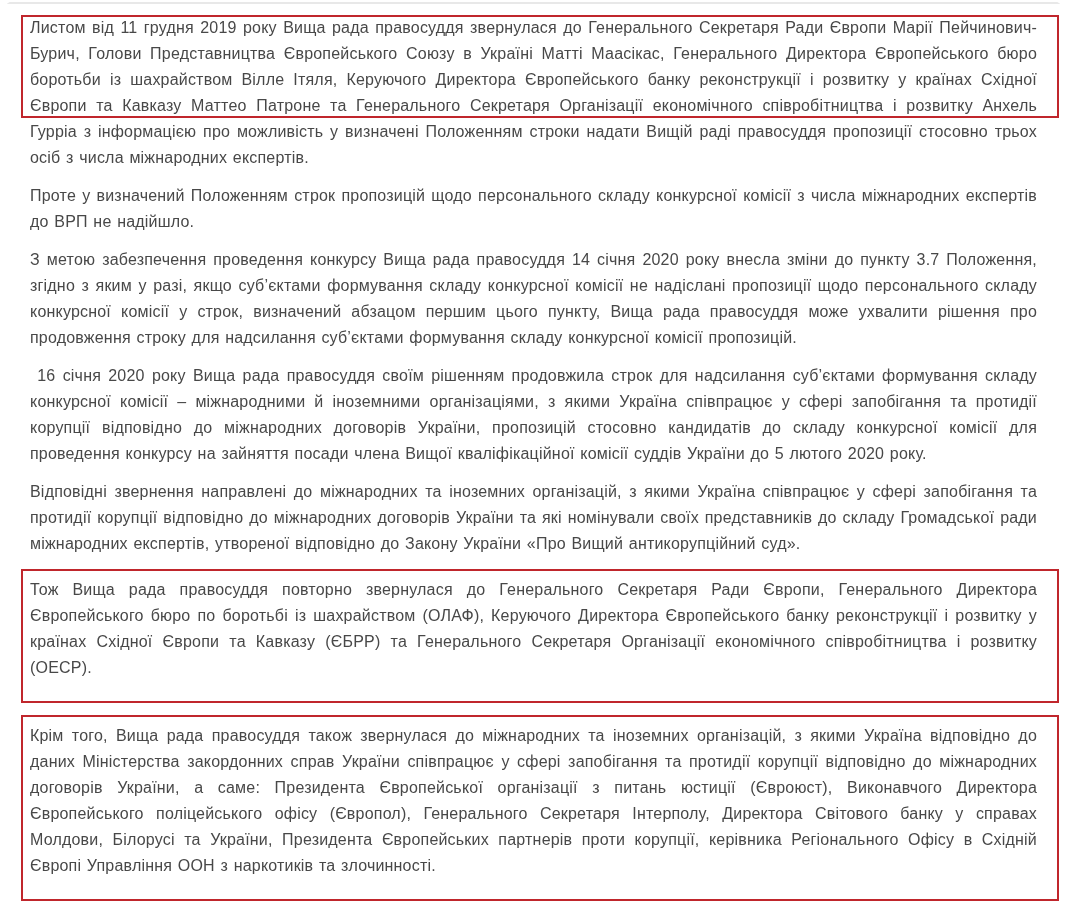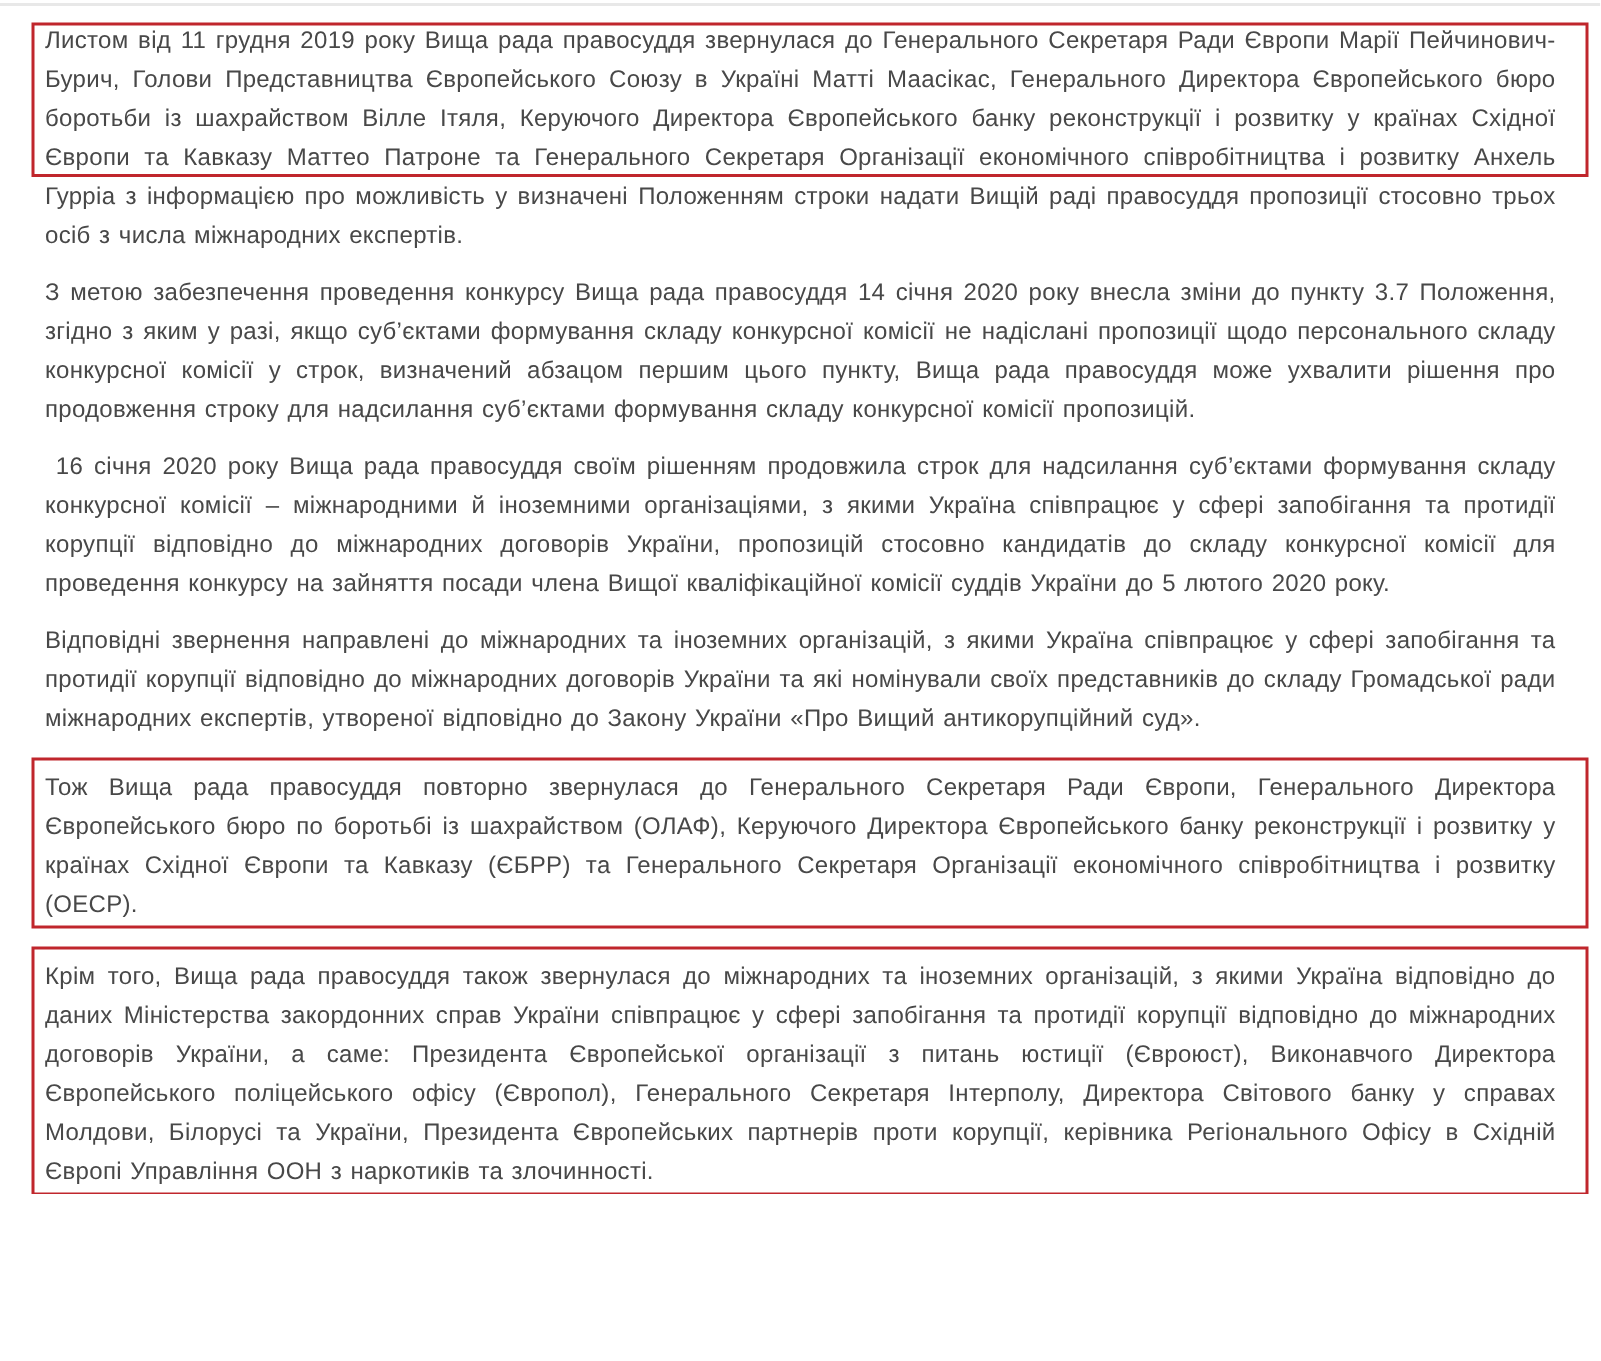--- a/index.html
+++ b/index.html
@@ -5,24 +5,25 @@
   :root {
     --text: #484848;
     --red: #c0262c;
     --divider: #e8e8e8;
   }
   * { box-sizing: border-box; }
   html, body { margin: 0; padding: 0; background: #ffffff; }
   .page {
     position: relative;
     width: 1067px;
-    height: 796px;
+    height: 907px;
     background: #ffffff;
     overflow: hidden;
     font-family: "Liberation Sans", sans-serif;
+    border-radius: 18px;
   }
   .top-divider {
     position: absolute;
     top: 2px;
     left: 0;
     width: 100%;
     height: 2px;
     background: var(--divider);
   }
   .content {
@@ -39,21 +40,21 @@
     text-align: justify;
     color: var(--text);
     letter-spacing: 0.2px;
     word-spacing: 1px;
   }
   .content p.indent-first {  }
   .content p.red-box {
     border: 2px solid var(--red);
     margin-left: -9px;
     margin-right: -22px;
-    padding: 6px 20px 0 7px;
+    padding: 6px 20px 20px 7px;
   }
   .highlight-overlay {
     position: absolute;
     left: 21px;
     top: 15px;
     width: 1038px;
     height: 103px;
     border: 2px solid var(--red);
     pointer-events: none;
     background: transparent;
@@ -63,20 +64,21 @@
 <body>
 
 <div class="page">
   <div class="top-divider"></div>
 
   <div class="highlight-overlay"></div>
 
   <div class="content">
     <p>Листом від 11 грудня 2019 року Вища рада правосуддя звернулася до Генерального Секретаря Ради Європи Марії Пейчинович-Бурич, Голови Представництва Європейського Союзу в Україні Матті Маасікас, Генерального Директора Європейського бюро боротьби із шахрайством Вілле Ітяля, Керуючого Директора Європейського банку реконструкції і розвитку у країнах Східної Європи та Кавказу Маттео Патроне та Генерального Секретаря Організації економічного співробітництва і розвитку Анхель Гурріа з інформацією про можливість у визначені Положенням строки надати Вищій раді правосуддя пропозиції стосовно трьох осіб з числа міжнародних експертів.</p>
 
+    <p>Проте у визначений Положенням строк пропозицій щодо персонального складу конкурсної комісії з числа міжнародних експертів до ВРП не надійшло.</p>
 
     <p>З метою забезпечення проведення конкурсу Вища рада правосуддя 14 січня 2020 року внесла зміни до пункту 3.7 Положення, згідно з яким у разі, якщо суб’єктами формування складу конкурсної комісії не надіслані пропозиції щодо персонального складу конкурсної комісії у строк, визначений абзацом першим цього пункту, Вища рада правосуддя може ухвалити рішення про продовження строку для надсилання суб’єктами формування складу конкурсної комісії пропозицій.</p>
 
     <p class="indent-first">&nbsp;16 січня 2020 року Вища рада правосуддя своїм рішенням продовжила строк для надсилання суб’єктами формування складу конкурсної комісії – міжнародними й іноземними організаціями, з якими Україна співпрацює у сфері запобігання та протидії корупції відповідно до міжнародних договорів України, пропозицій стосовно кандидатів до складу конкурсної комісії для проведення конкурсу на зайняття посади члена Вищої кваліфікаційної комісії суддів України до 5 лютого 2020 року.</p>
 
 
     <p>Відповідні звернення направлені до міжнародних та іноземних організацій, з якими Україна співпрацює у сфері запобігання та протидії корупції відповідно до міжнародних договорів України та які номінували своїх представників до складу Громадської ради міжнародних експертів, утвореної відповідно до Закону України «Про Вищий антикорупційний суд».</p>
 
     <p class="red-box">Тож Вища рада правосуддя повторно звернулася до Генерального Секретаря Ради Європи, Генерального Директора Європейського бюро по боротьбі із шахрайством (ОЛАФ), Керуючого Директора Європейського банку реконструкції і розвитку у країнах Східної Європи та Кавказу (ЄБРР) та Генерального Секретаря Організації економічного співробітництва і розвитку (ОЕСР).</p>
 

